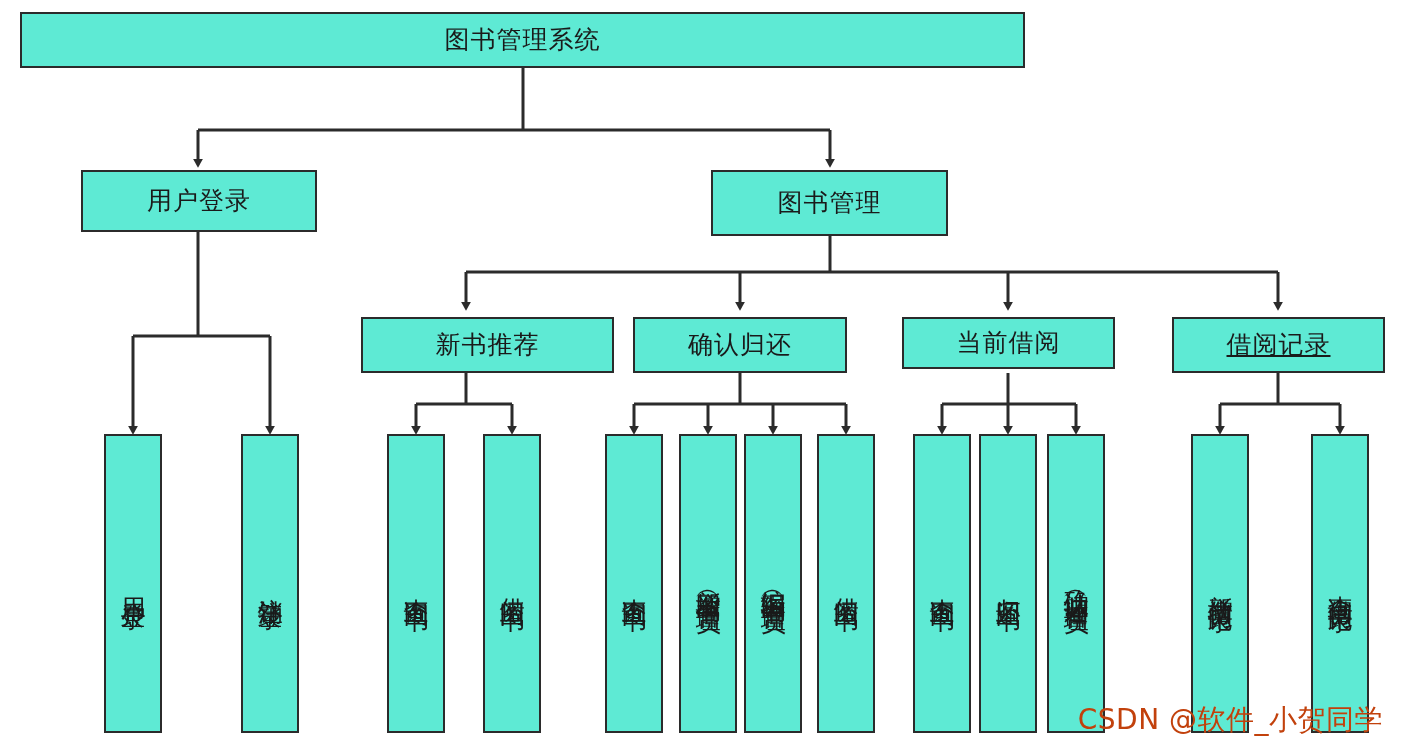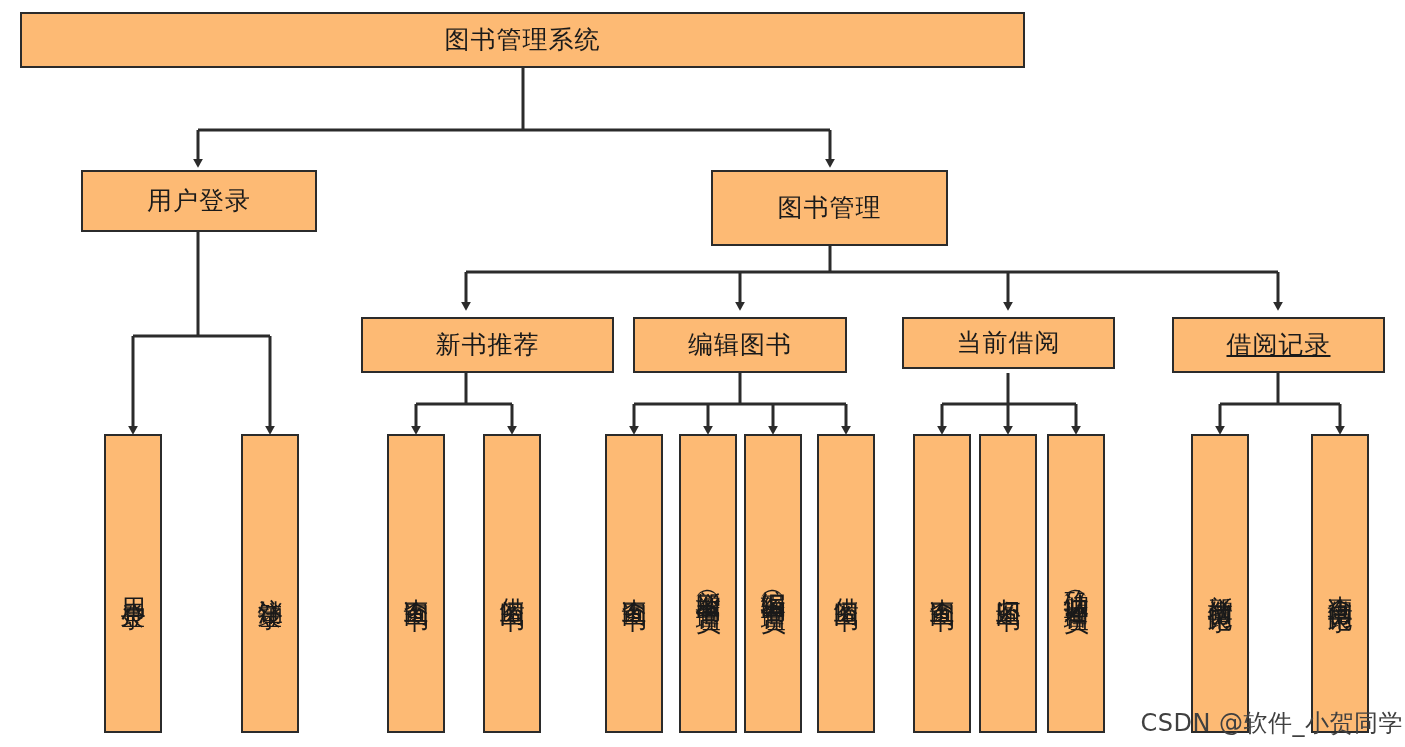--- a/index.html
+++ b/index.html
@@ -23,21 +23,21 @@
     left: 0;
     top: 0;
     width: 1405px;
     height: 747px;
     pointer-events: none;
   }
   .node {
     position: absolute;
     box-sizing: border-box;
     border: 2.5px solid #2b2b2b;
-    background: #fdba74;
+    background: #5eead4;
     display: flex;
     align-items: center;
     justify-content: center;
     color: #1a1a1a;
   }
   .node.horizontal {
     font-size: 25px;
     line-height: 1.2;
     letter-spacing: 1px;
   }
@@ -52,24 +52,24 @@
     line-height: 1.25;
     letter-spacing: 3px;
     white-space: nowrap;
     display: block;
   }
   .node-title {
     font-size: 26px;
   }
   #watermark {
     position: absolute;
-    right: 2px;
+    right: 22px;
     bottom: 8px;
-    font-size: 24px;
-    color: #404040;
+    font-size: 28px;
+    color: #c2410c;
     letter-spacing: 0.5px;
     white-space: nowrap;
   }
 </style>
 </head>
 <body>
 
 <div id="diagram-root">
 
   <svg id="edges-layer" viewBox="0 0 1405 747" width="1405" height="747" xmlns="http://www.w3.org/2000/svg">
@@ -123,29 +123,29 @@
     </g>
   </svg>
 
   <div class="node horizontal node-title" style="left:20px; top:12px; width:1005px; height:56px;">
     <span>图书管理系统</span>
   </div>
 
   <div class="node horizontal" style="left:81px; top:170px; width:236px; height:62px;">
     <span>用户登录</span>
   </div>
-  <div class="node horizontal" style="left:711px; top:170px; width:237px; height:76px;">
+  <div class="node horizontal" style="left:711px; top:170px; width:237px; height:66px;">
     <span>图书管理</span>
   </div>
 
   <div class="node horizontal" style="left:361px; top:317px; width:253px; height:56px;">
     <span>新书推荐</span>
   </div>
   <div class="node horizontal" style="left:633px; top:317px; width:214px; height:56px;">
-    <span>编辑图书</span>
+    <span>确认归还</span>
   </div>
   <div class="node horizontal" style="left:902px; top:317px; width:213px; height:52px;">
     <span>当前借阅</span>
   </div>
   <div class="node horizontal" style="left:1172px; top:317px; width:213px; height:56px;text-decoration:underline;">
     <span>借阅记录</span>
   </div>
 
   <div class="node vertical" style="left:104px; top:434px; width:58px; height:299px;">
     <span class="vtext">用户登录</span>

